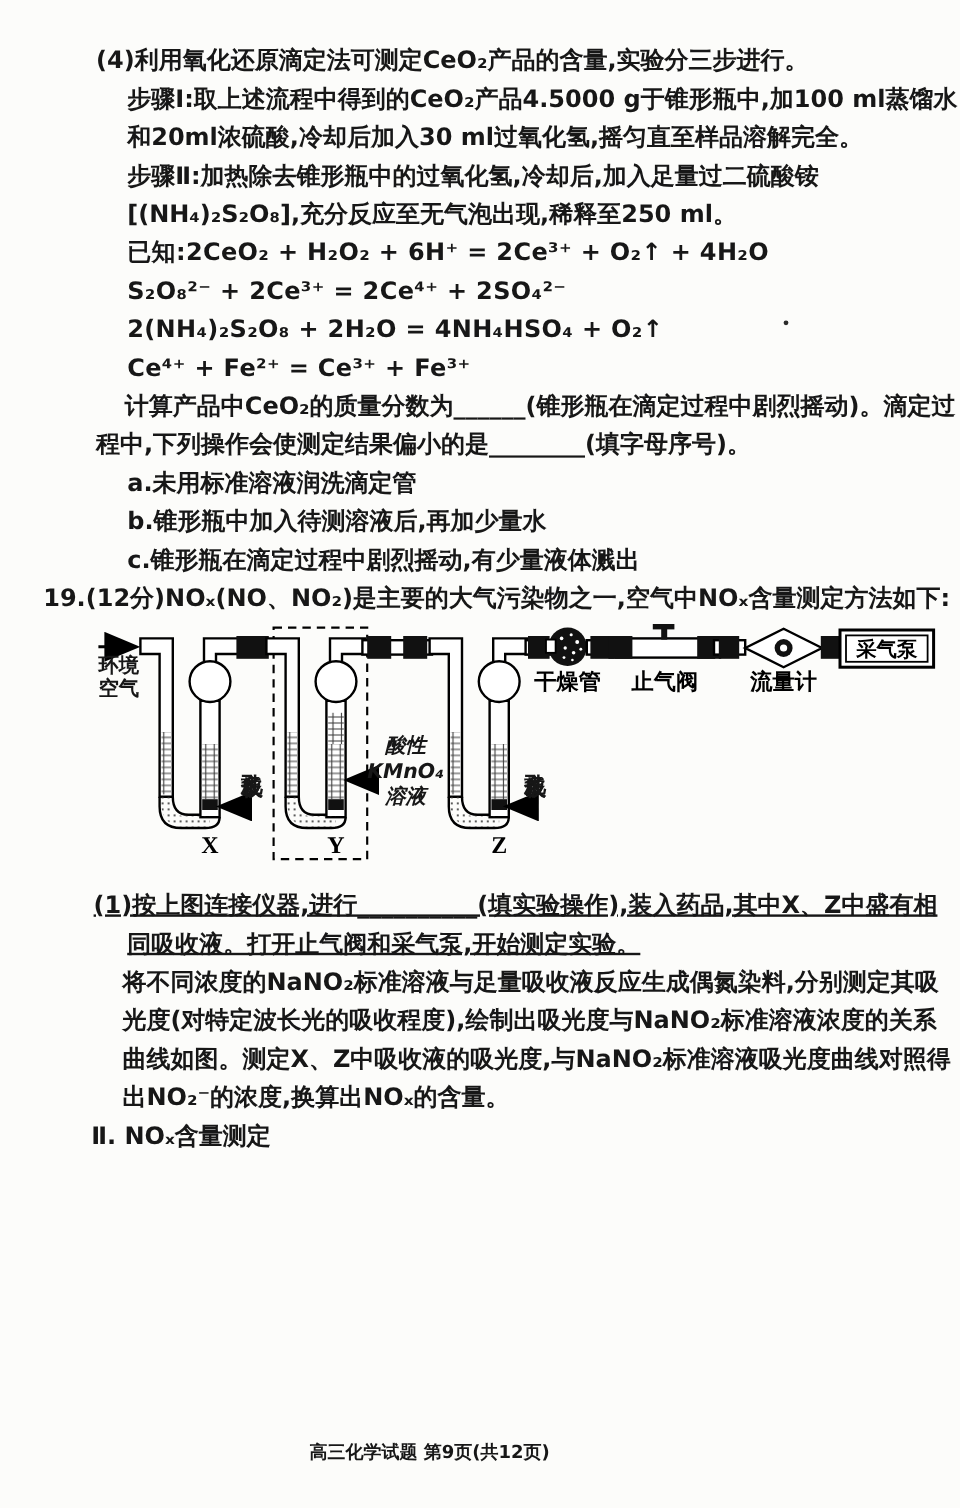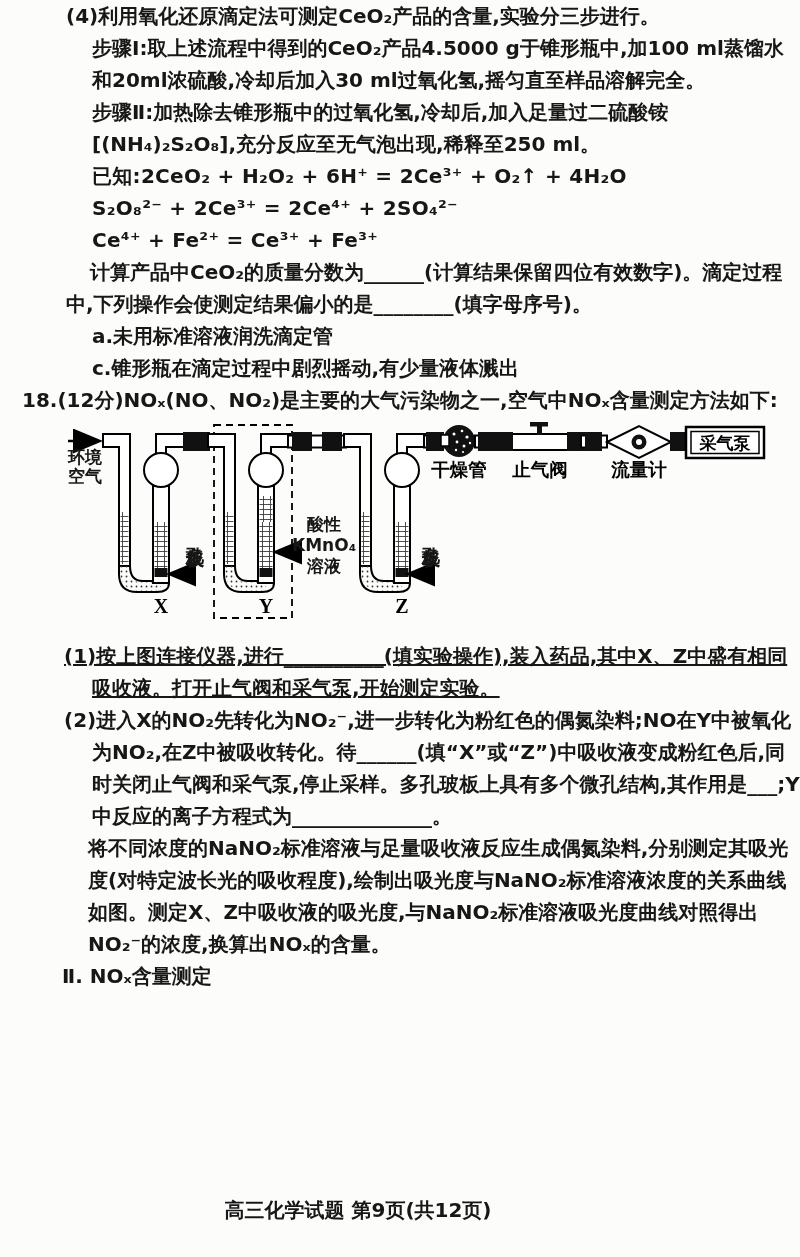--- a/index.html
+++ b/index.html
@@ -6,21 +6,21 @@
   html,body{margin:0;padding:0;}
   body{
     width:800px;height:1257px;
     background:#fcfcfa;color:#171717;
     font-family:"DejaVu Sans","Liberation Sans",sans-serif;
     font-weight:700;
     font-size:20px;line-height:32px;
     position:relative;overflow:hidden;
   }
   .page{position:relative;width:800px;height:1257px;}
-  .content{}
+  .content{padding-top:34px;margin-left:14px;}
   .blk{margin:0;}
   .q4-intro{margin-left:66px;}
   .step{margin-left:92px;}
   .eq{margin-left:92px;letter-spacing:0.3px;}
   .q4-question{margin-left:66px;text-indent:24px;}
   .option{margin-left:92px;}
   .q18-intro{margin-left:22px;}
   .sec-label{margin-left:62px;}
   .subq{margin-left:92px;text-indent:-28px;}
   .subq.first{margin-top:10px;text-decoration:underline;}
@@ -39,52 +39,54 @@
   .vtext{
     position:absolute;
     writing-mode:vertical-rl;text-orientation:upright;
     font-size:18px;line-height:22px;letter-spacing:1px;
     height:96px;
   }
   .kmno4{
     position:absolute;left:228px;top:92px;width:64px;
     font-size:17px;line-height:21px;text-align:center;
   }
-  .kmno4 span{display:block;}
+  .kmno4 span{display:block;font-style:italic;}
   .svg-cjk{font-family:"DejaVu Sans","Liberation Sans",sans-serif;font-weight:700;}
   .speck{
     position:absolute;left:653px;top:267px;width:4px;height:4px;
     background:#2a2a2a;border-radius:50%;
   }
   .footer{
     position:absolute;top:1194px;left:0;width:716px;
-    text-align:center;font-size:20px;
+    text-align:center;font-size:15px;
   }
 </style>
 </head>
 <body>
 
 <div class="page">
   <div class="content">
 
     <p class="blk q4-intro">(4)利用氧化还原滴定法可测定CeO₂产品的含量,实验分三步进行。</p>
 
     <p class="blk step">步骤Ⅰ:取上述流程中得到的CeO₂产品4.5000 g于锥形瓶中,加100 ml蒸馏水和20ml浓硫酸,冷却后加入30 ml过氧化氢,摇匀直至样品溶解完全。</p>
     <p class="blk step">步骤Ⅱ:加热除去锥形瓶中的过氧化氢,冷却后,加入足量过二硫酸铵[(NH₄)₂S₂O₈],充分反应至无气泡出现,稀释至250 ml。</p>
 
     <p class="blk eq">已知:2CeO₂ + H₂O₂ + 6H⁺ = 2Ce³⁺ + O₂↑ + 4H₂O</p>
     <p class="blk eq">S₂O₈²⁻ + 2Ce³⁺ = 2Ce⁴⁺ + 2SO₄²⁻</p>
+    <p class="blk eq">2(NH₄)₂S₂O₈ + 2H₂O = 4NH₄HSO₄ + O₂↑</p>
     <p class="blk eq">Ce⁴⁺ + Fe²⁺ = Ce³⁺ + Fe³⁺</p>
 
-    <p class="blk q4-question">计算产品中CeO₂的质量分数为______(计算结果保留四位有效数字)。滴定过程中,下列操作会使测定结果偏小的是________(填字母序号)。</p>
+    <p class="blk q4-question">计算产品中CeO₂的质量分数为______(锥形瓶在滴定过程中剧烈摇动)。滴定过程中,下列操作会使测定结果偏小的是________(填字母序号)。</p>
 
     <p class="blk option">a.未用标准溶液润洗滴定管</p>
+    <p class="blk option">b.锥形瓶中加入待测溶液后,再加少量水</p>
     <p class="blk option">c.锥形瓶在滴定过程中剧烈摇动,有少量液体溅出</p>
 
-    <p class="blk q18-intro">18.(12分)NOₓ(NO、NO₂)是主要的大气污染物之一,空气中NOₓ含量测定方法如下:</p>
+    <p class="blk q18-intro">19.(12分)NOₓ(NO、NO₂)是主要的大气污染物之一,空气中NOₓ含量测定方法如下:</p>
 
     <div class="diagram">
       <svg viewBox="0 0 712 208" width="712" height="208">
         <defs>
           <pattern id="liq" width="7" height="5" patternUnits="userSpaceOnUse">
             <path d="M0,2.5 H7 M3.5,0 V5" stroke="#3a3a3a" stroke-width="0.9" fill="none"></path>
           </pattern>
           <pattern id="dots" width="5" height="5" patternUnits="userSpaceOnUse">
             <circle cx="2.5" cy="2.5" r="0.9" fill="#333"></circle>
           </pattern>
@@ -185,21 +187,20 @@
       <div class="vtext" style="left:120px;top:110px;">多孔玻板</div>
       <div class="kmno4">
         <span>酸性</span>
         <span>KMnO₄</span>
         <span>溶液</span>
       </div>
       <div class="vtext" style="left:356px;top:110px;">多孔玻板</div>
     </div>
 
     <p class="blk subq first">(1)按上图连接仪器,进行__________(填实验操作),装入药品,其中X、Z中盛有相同吸收液。打开止气阀和采气泵,开始测定实验。</p>
-    <p class="blk subq">(2)进入X的NO₂先转化为NO₂⁻,进一步转化为粉红色的偶氮染料;NO在Y中被氧化为NO₂,在Z中被吸收转化。待______(填“X”或“Z”)中吸收液变成粉红色后,同时关闭止气阀和采气泵,停止采样。多孔玻板上具有多个微孔结构,其作用是___;Y中反应的离子方程式为______________。</p>
 
     <p class="blk part2-text">将不同浓度的NaNO₂标准溶液与足量吸收液反应生成偶氮染料,分别测定其吸光度(对特定波长光的吸收程度),绘制出吸光度与NaNO₂标准溶液浓度的关系曲线如图。测定X、Z中吸收液的吸光度,与NaNO₂标准溶液吸光度曲线对照得出NO₂⁻的浓度,换算出NOₓ的含量。</p>
     <p class="blk sec-label">Ⅱ. NOₓ含量测定</p>
   </div>
 
   <div class="speck"></div>
 
   <div class="footer">高三化学试题 第9页(共12页)</div>
 </div>
 

